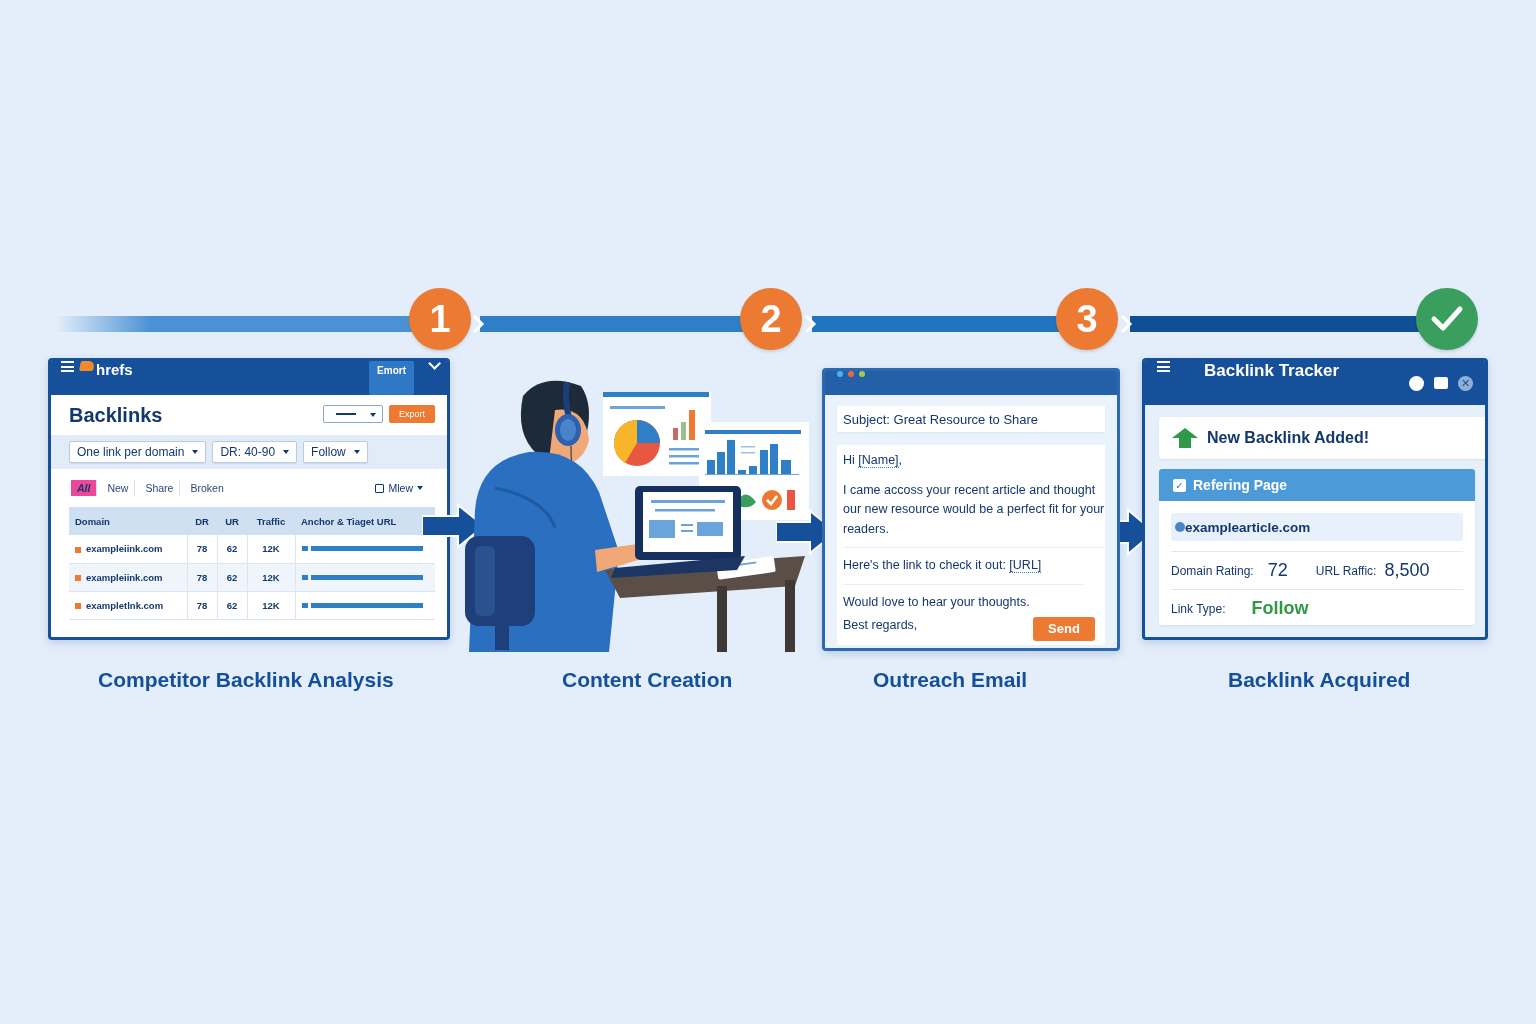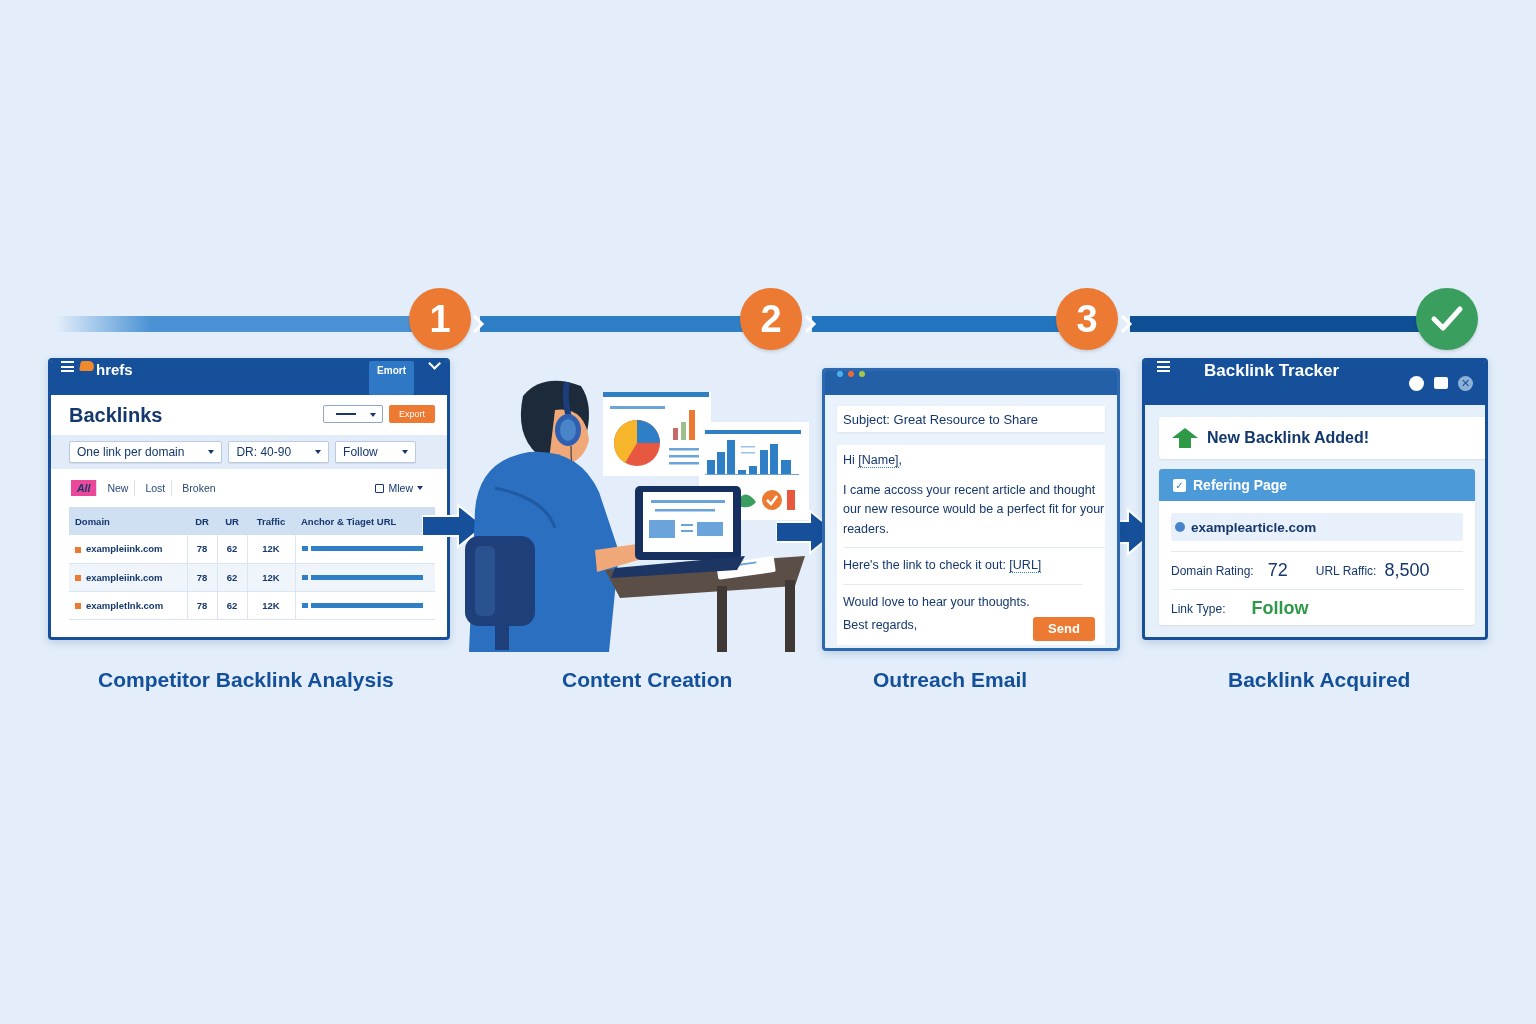--- a/index.html
+++ b/index.html
@@ -51,21 +51,21 @@
   .chev-down-w { margin-left: 14px; width: 9px; height: 9px; border-right: 2px solid #fff; border-bottom: 2px solid #fff; transform: rotate(45deg) translateY(-3px); }
 
   .p1-head { height: 40px; display: flex; align-items: center; padding: 8px 18px; position: relative; }
   .p1-head h1 { font-size: 20px; font-weight: bold; color: #14386e; }
   .mini-select { position: absolute; left: 272px; top: 10px; width: 60px; height: 18px; border: 1px solid #8aa6c8; border-radius: 2px; background: #fff; }
   .mini-select .bar { position: absolute; left: 12px; top: 7px; width: 20px; height: 2px; background: #14386e; }
   .mini-select .tri { position: absolute; right: 6px; top: 7px; width: 0; height: 0; border-left: 3px solid transparent; border-right: 3px solid transparent; border-top: 4px solid #14386e; }
   .export-btn { position: absolute; left: 338px; top: 10px; width: 46px; height: 18px; background: #ec7a32; color: #fff; font-size: 9px; border-radius: 2px; display: flex; align-items: center; justify-content: center; }
 
   .filter-bar { height: 34px; background: #e1ecf8; display: flex; align-items: center; padding: 0 18px; gap: 6px; }
-  .filter { height: 22px; background: #fff; border: 1px solid #b8cbe3; border-radius: 2px; font-size: 12px; color: #14386e; display: flex; align-items: center; padding: 0 7px; gap: 24px; box-shadow: 0 1px 1px rgba(0,0,0,0.08); }
+  .filter { height: 22px; background: #fff; border: 1px solid #b8cbe3; border-radius: 2px; font-size: 12px; color: #14386e; display: flex; align-items: center; padding: 0 7px; gap: 8px; box-shadow: 0 1px 1px rgba(0,0,0,0.08); }
   .tri-sm { width: 0; height: 0; border-left: 3px solid transparent; border-right: 3px solid transparent; border-top: 4px solid #14386e; }
 
   .tabs-row { height: 38px; display: flex; align-items: center; padding: 0 20px; font-size: 10.5px; color: #2a4a78; position: relative; }
   .tab { padding: 2px 6px; margin-right: 4px; border-right: 1px solid #d7e2ef; }
   .tab:last-of-type { border-right: none; }
   .tab.active { background: #ec4899; font-weight: bold; color: #14386e; font-style: italic; }
   .view-ctl { position: absolute; right: 24px; display: flex; align-items: center; gap: 4px; font-size: 10.5px; color: #14386e; }
   .box-ic { width: 9px; height: 9px; border: 1.5px solid #14386e; border-radius: 1px; }
 
   .tbl { margin: 0 18px 0 18px; width: 366px; border-collapse: collapse; font-size: 9.5px; }
@@ -103,21 +103,21 @@
   #p4 .win-title .ttl { font-size: 17px; font-weight: bold; margin-left: 4px; }
   .wctl { margin-left: auto; display: flex; gap: 10px; align-items: center; }
   .wc-circ { width: 15px; height: 15px; border-radius: 50%; background: #fff; }
   .wc-sq { width: 14px; height: 12px; border-radius: 2px; background: #fff; }
   .wc-x { width: 15px; height: 15px; border-radius: 50%; background: #8eb0d8; color: #16509a; font-size: 11px; font-weight: bold; display: flex; align-items: center; justify-content: center; }
   .notice { position: absolute; left: 14px; top: 56px; width: 347px; height: 42px; background: #fff; border-radius: 3px; display: flex; align-items: center; padding-left: 12px; gap: 8px; box-shadow: 0 1px 2px rgba(0,0,0,0.08); }
   .notice .txt { font-size: 16px; font-weight: bold; color: #14386e; }
   .ref-card { position: absolute; left: 14px; top: 108px; width: 316px; height: 156px; background: #fff; border-radius: 3px; overflow: hidden; box-shadow: 0 1px 2px rgba(0,0,0,0.08); }
   .ref-head { height: 32px; background: #4d9ad8; color: #fff; display: flex; align-items: center; padding-left: 14px; gap: 7px; font-size: 14px; font-weight: bold; }
   .chk { width: 13px; height: 13px; background: #fff; border-radius: 2px; display: flex; align-items: center; justify-content: center; color: #2f7fc6; font-size: 10px; font-weight: bold; }
-  .ref-url { margin: 12px 12px 0 12px; height: 28px; background: #e8f1fb; border-radius: 3px; display: flex; align-items: center; padding-left: 4px; gap: 6px; font-size: 13.5px; font-weight: bold; color: #14386e; }
+  .ref-url { margin: 12px 12px 0 12px; height: 28px; background: #e8f1fb; border-radius: 3px; display: flex; align-items: center; padding-left: 4px; font-size: 13.5px; font-weight: bold; color: #14386e; }
   .blue-dot { width: 10px; height: 10px; border-radius: 50%; background: #4a84c8; }
   .stat-row { margin: 0 12px; border-top: 1px solid #dfe8f3; height: 38px; display: flex; align-items: center; font-size: 12px; color: #14386e; }
   .stat-row.first { margin-top: 10px; }
   .stat-row .big { font-size: 18px; font-weight: normal; margin-left: 14px; margin-right: 28px; }
   .stat-row .follow { font-size: 18px; font-weight: bold; color: #2e9a48; margin-left: 26px; }
 
   
   .caption { position: absolute; top: 668px; font-size: 21px; font-weight: bold; color: #144f99; white-space: nowrap; }
 </style>
 </head>
@@ -188,21 +188,21 @@
     </div>
     <div class="filter">
       <span>Follow</span>
         <span class="tri-sm"></span>
     </div>
   </div>
 
   <div class="tabs-row">
     <span class="tab active">All</span>
     <span class="tab">New</span>
-    <span class="tab">Lost</span>
+    <span class="tab">Share</span>
     <span class="tab">Broken</span>
     <div class="view-ctl">
       <span class="box-ic"></span>
       <span>Mlew</span>
       <span class="tri-sm"></span>
     </div>
   </div>
 
   <table class="tbl">
     <thead>

